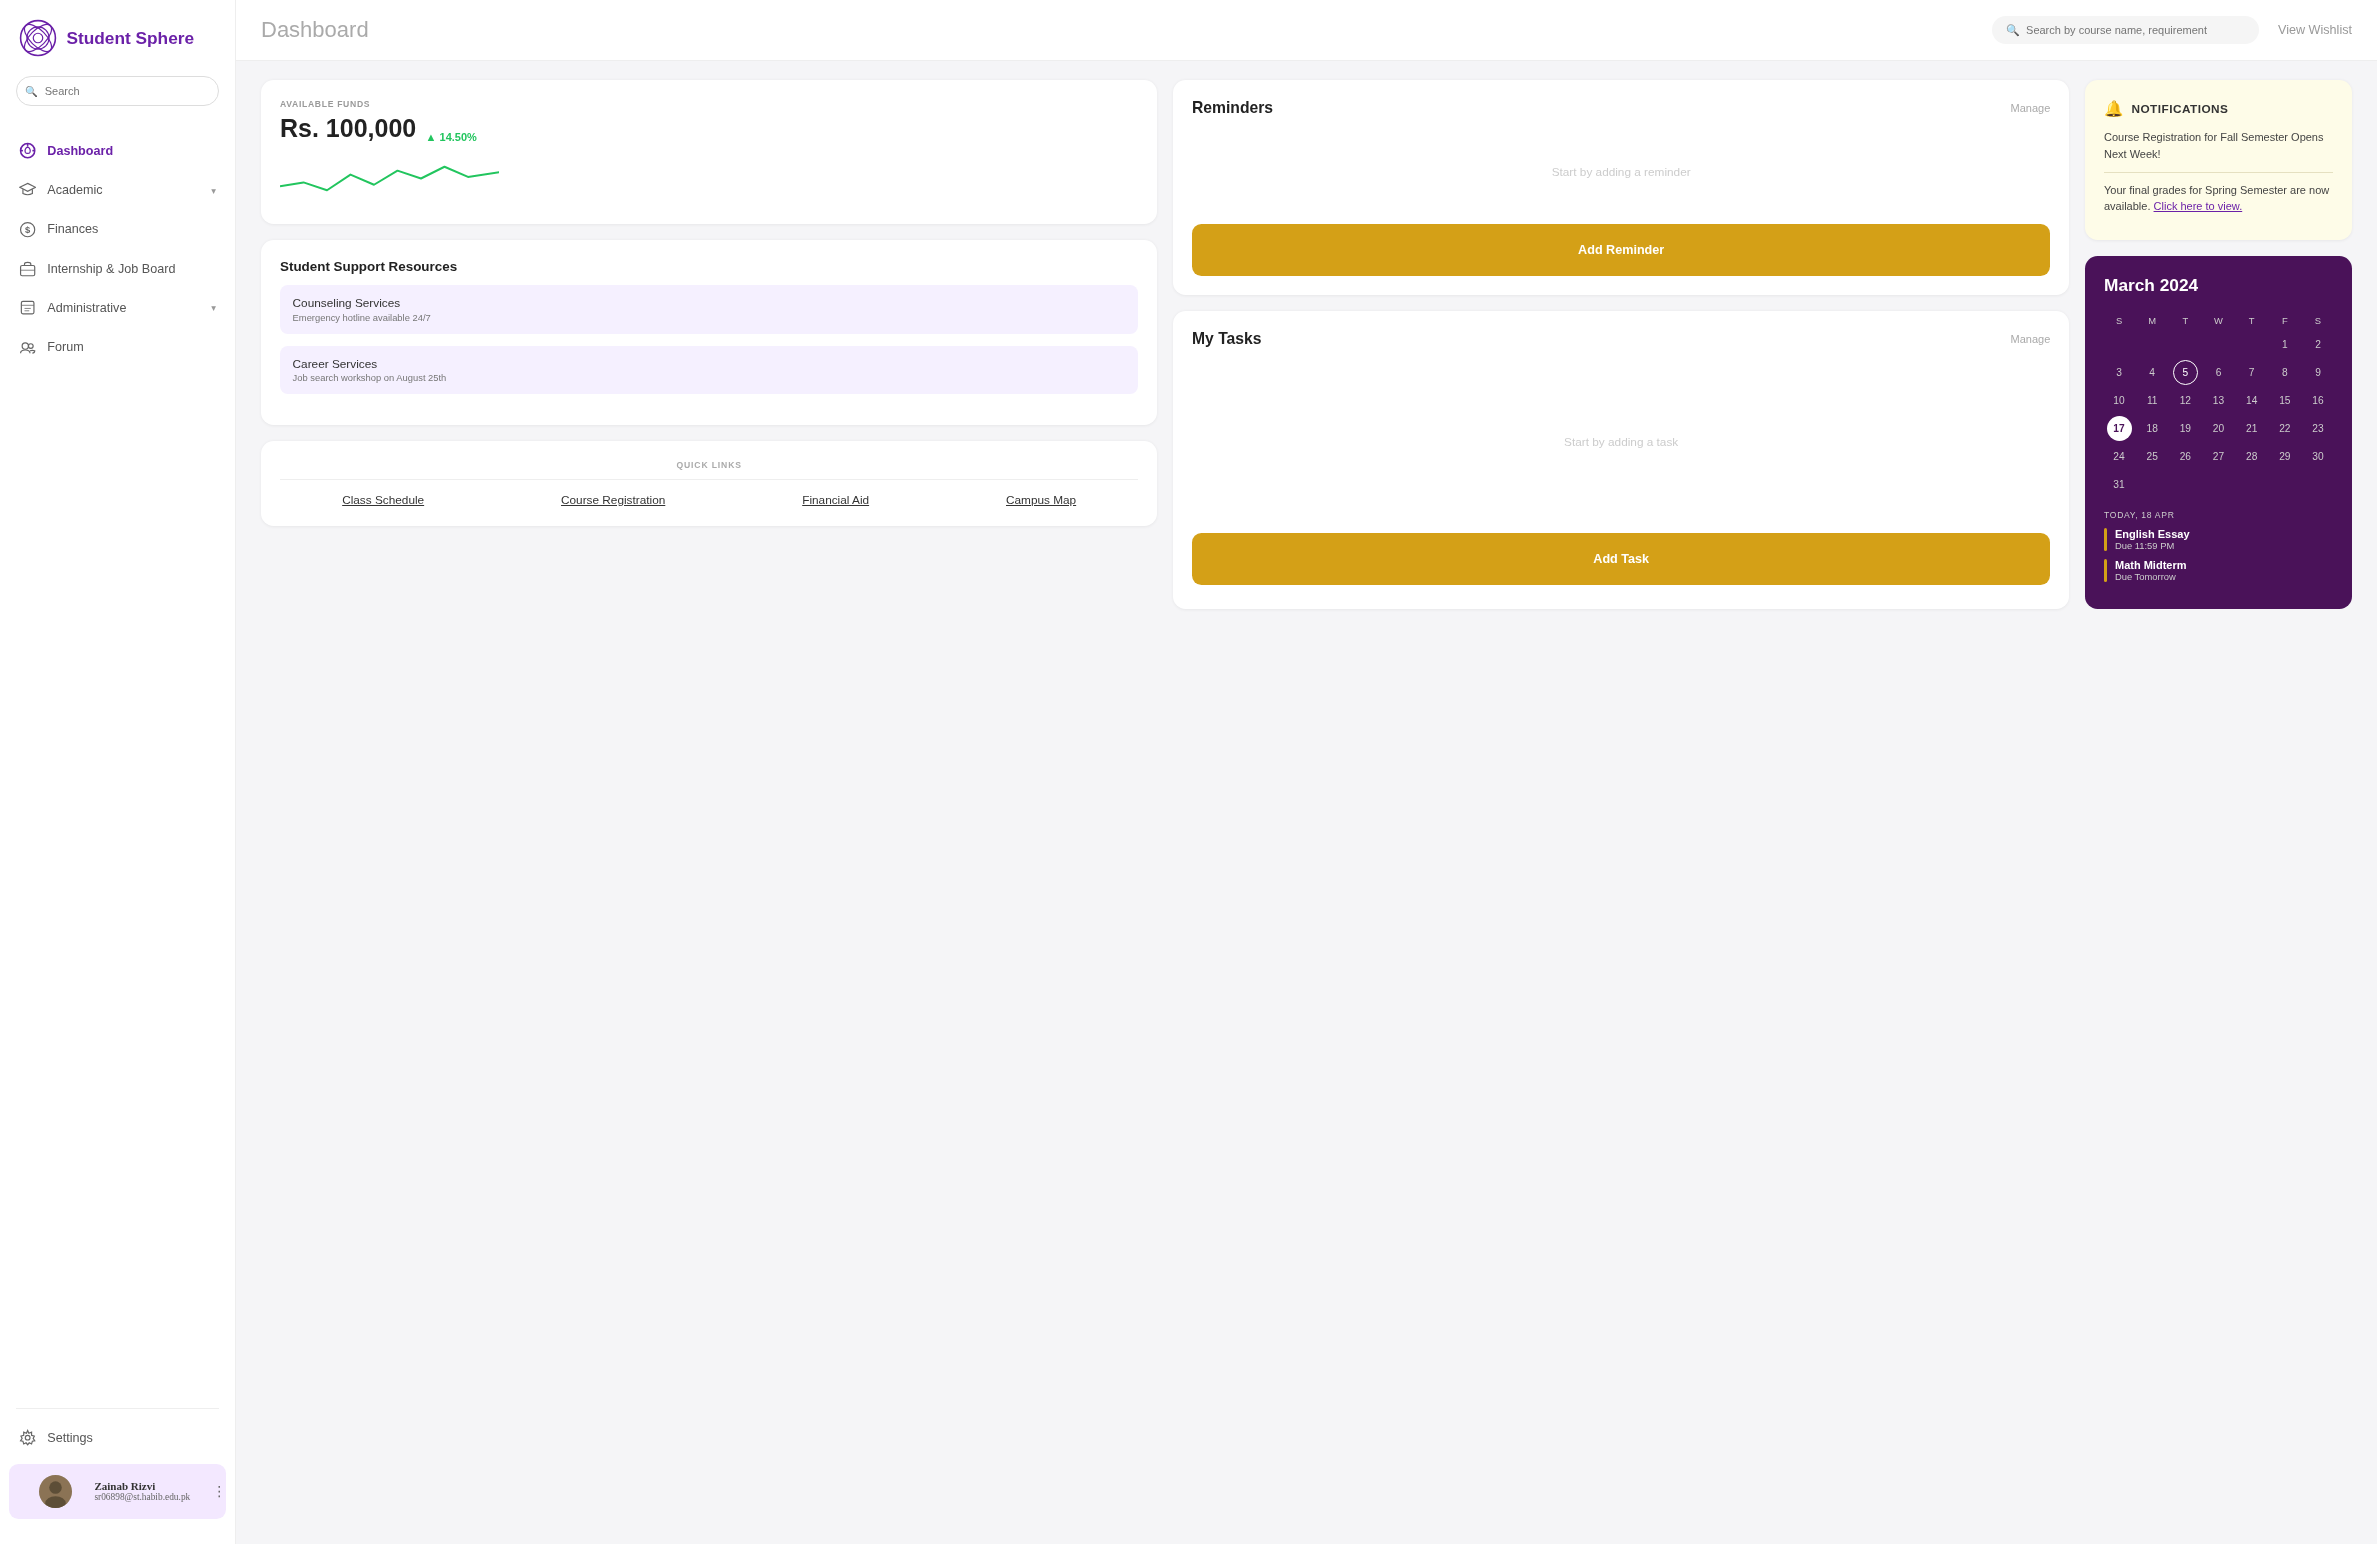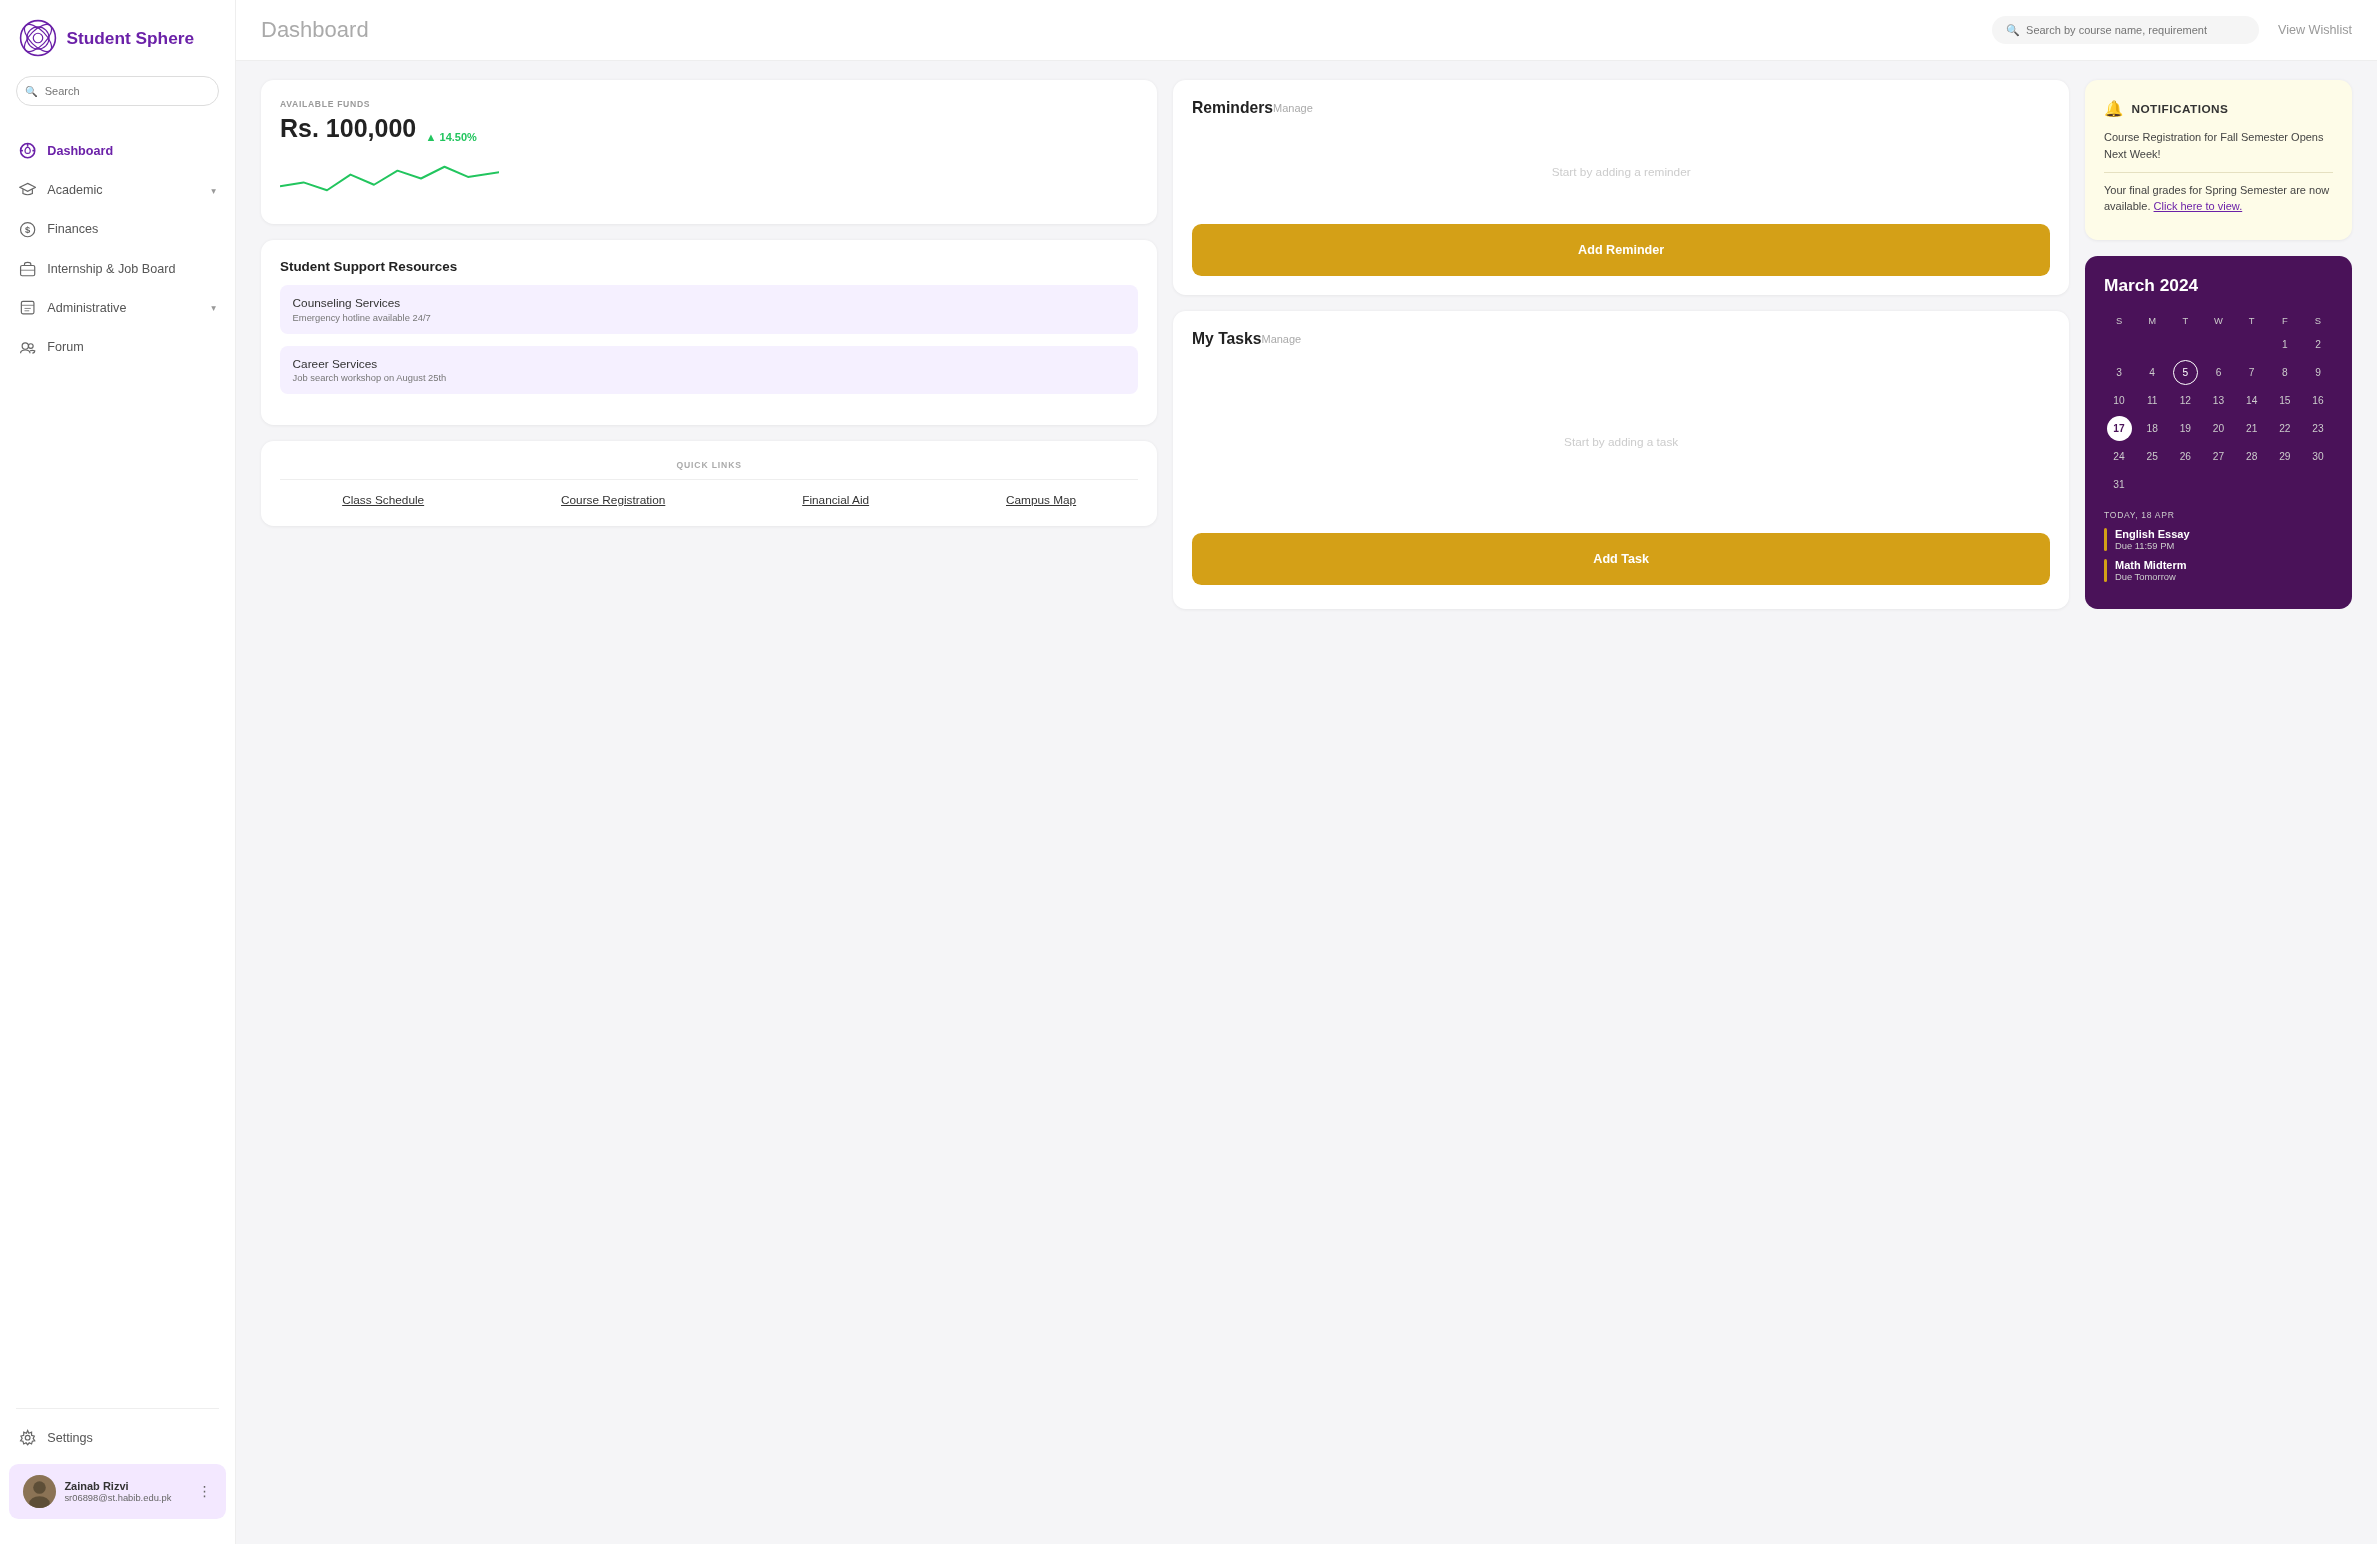--- a/index.html
+++ b/index.html
@@ -78,26 +78,27 @@
       align-items: center;
       gap: 11px;
       padding: 11px 19px;
       cursor: pointer;
       color: #555;
       font-size: 12.6px;
     }
     .sidebar-user {
       display: flex;
       align-items: center;
-      gap: 8px;
-      padding: 11px 14px;
+      gap: 22px;
+      padding: 11px 30px;
       background: #f3e8ff;
       margin: 6.3px 9.4px;
       border-radius: 9.4px;
       cursor: pointer;
+      font-family: Liberation Serif, serif;
     }
     .user-avatar {
       width: 33px;
       height: 33px;
       border-radius: 50%;
       background: #ccc;
       overflow: hidden;
       flex-shrink: 0;
     }
     .user-avatar svg { width: 33px; height: 33px; }
@@ -243,21 +244,21 @@
     .support-item-title { font-size: 11.8px; color: #333; font-weight: 500; }
     .support-item-sub { font-size: 9.4px; color: #777; margin-top: 1.6px; }
 
     
     .reminders-card {
       grid-column: 2;
       grid-row: 1;
     }
     .card-header {
       display: flex;
-      justify-content: flex-start;
+      justify-content: space-between;
       align-items: center;
       margin-bottom: 15.7px;
     }
     .card-header-title {
       font-size: 15.7px;
       font-weight: 700;
       color: #222;
     }
     .card-manage {
       font-size: 11px;

